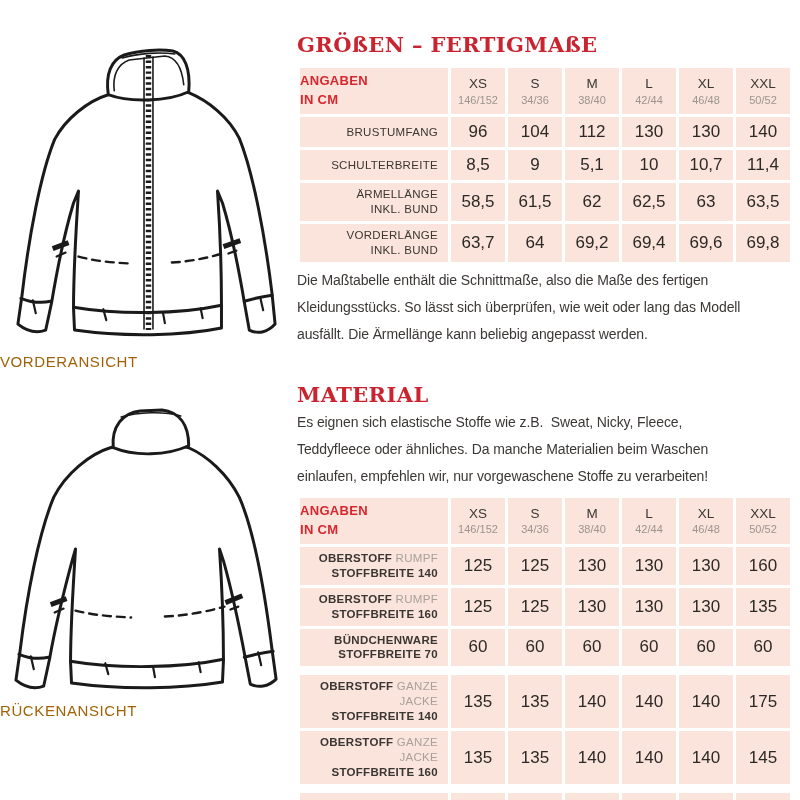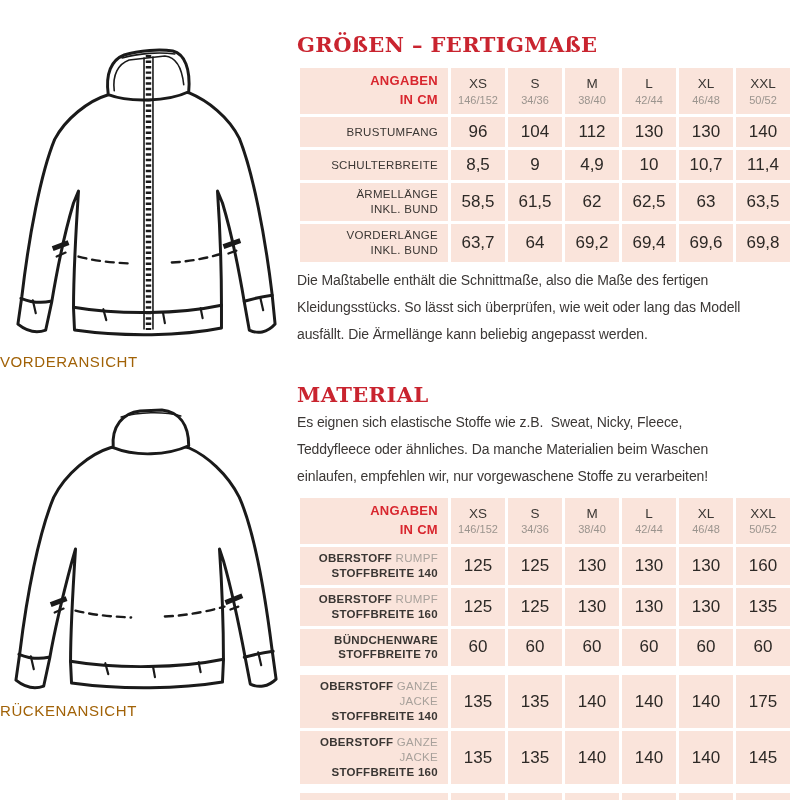--- a/index.html
+++ b/index.html
@@ -37,21 +37,21 @@
      font-size:21px;letter-spacing:0.4px;color:var(--accent_red,#c9242f);}
   #sizes-title{margin-top:32px;}
   #material-title{margin-top:34px;}
 
   table{border-collapse:separate;border-spacing:3px;table-layout:fixed;width:494px;}
   #sizes-table{margin-top:8px;}
   #material-table{margin-top:5px;}
   col.lab{width:148px;}
   col.val{width:54px;}
   thead td,thead th{background:var(--cell_pink,#fae4db);height:46px;vertical-align:middle;}
-  .unit-cell{text-align:right;padding-right:10px;color:var(--header_red,#d8262e);
+  .unit-cell{padding-right:10px;color:var(--header_red,#d8262e);
     font-size:13px;font-weight:700;line-height:1.45;letter-spacing:0.3px;}
   thead th{text-align:center;font-weight:400;}
   .size{font-size:13.5px;color:#3a3633;line-height:1.3;}
   .range{font-size:11px;color:var(--muted_gray,#9b948e);line-height:1.3;}
 
   tbody td{background:var(--cell_pink,#fae4db);vertical-align:middle;}
   td.label-cell{text-align:right;padding:4px 10px 4px 2px;font-size:11.5px;
     color:#3a3633;letter-spacing:0.3px;line-height:1.3;text-transform:uppercase;}
   td.value-cell{text-align:center;font-size:17px;color:var(--text_dark,#2d2926);height:30px;}
   .note{color:#a8a19b;}
@@ -186,21 +186,21 @@
             <td class="value-cell">104</td>
             <td class="value-cell">112</td>
             <td class="value-cell">130</td>
             <td class="value-cell">130</td>
             <td class="value-cell">140</td>
           </tr>
           <tr>
             <td class="label-cell"><span class="main">SCHULTERBREITE</span></td>
             <td class="value-cell">8,5</td>
             <td class="value-cell">9</td>
-            <td class="value-cell">4,9</td>
+            <td class="value-cell">5,1</td>
             <td class="value-cell">10</td>
             <td class="value-cell">10,7</td>
             <td class="value-cell">11,4</td>
           </tr>
           <tr>
             <td class="label-cell two-line"><span class="main">ÄRMELLÄNGE</span><br><span class="sub">INKL. BUND</span></td>
             <td class="value-cell">58,5</td>
             <td class="value-cell">61,5</td>
             <td class="value-cell">62</td>
             <td class="value-cell">62,5</td>

